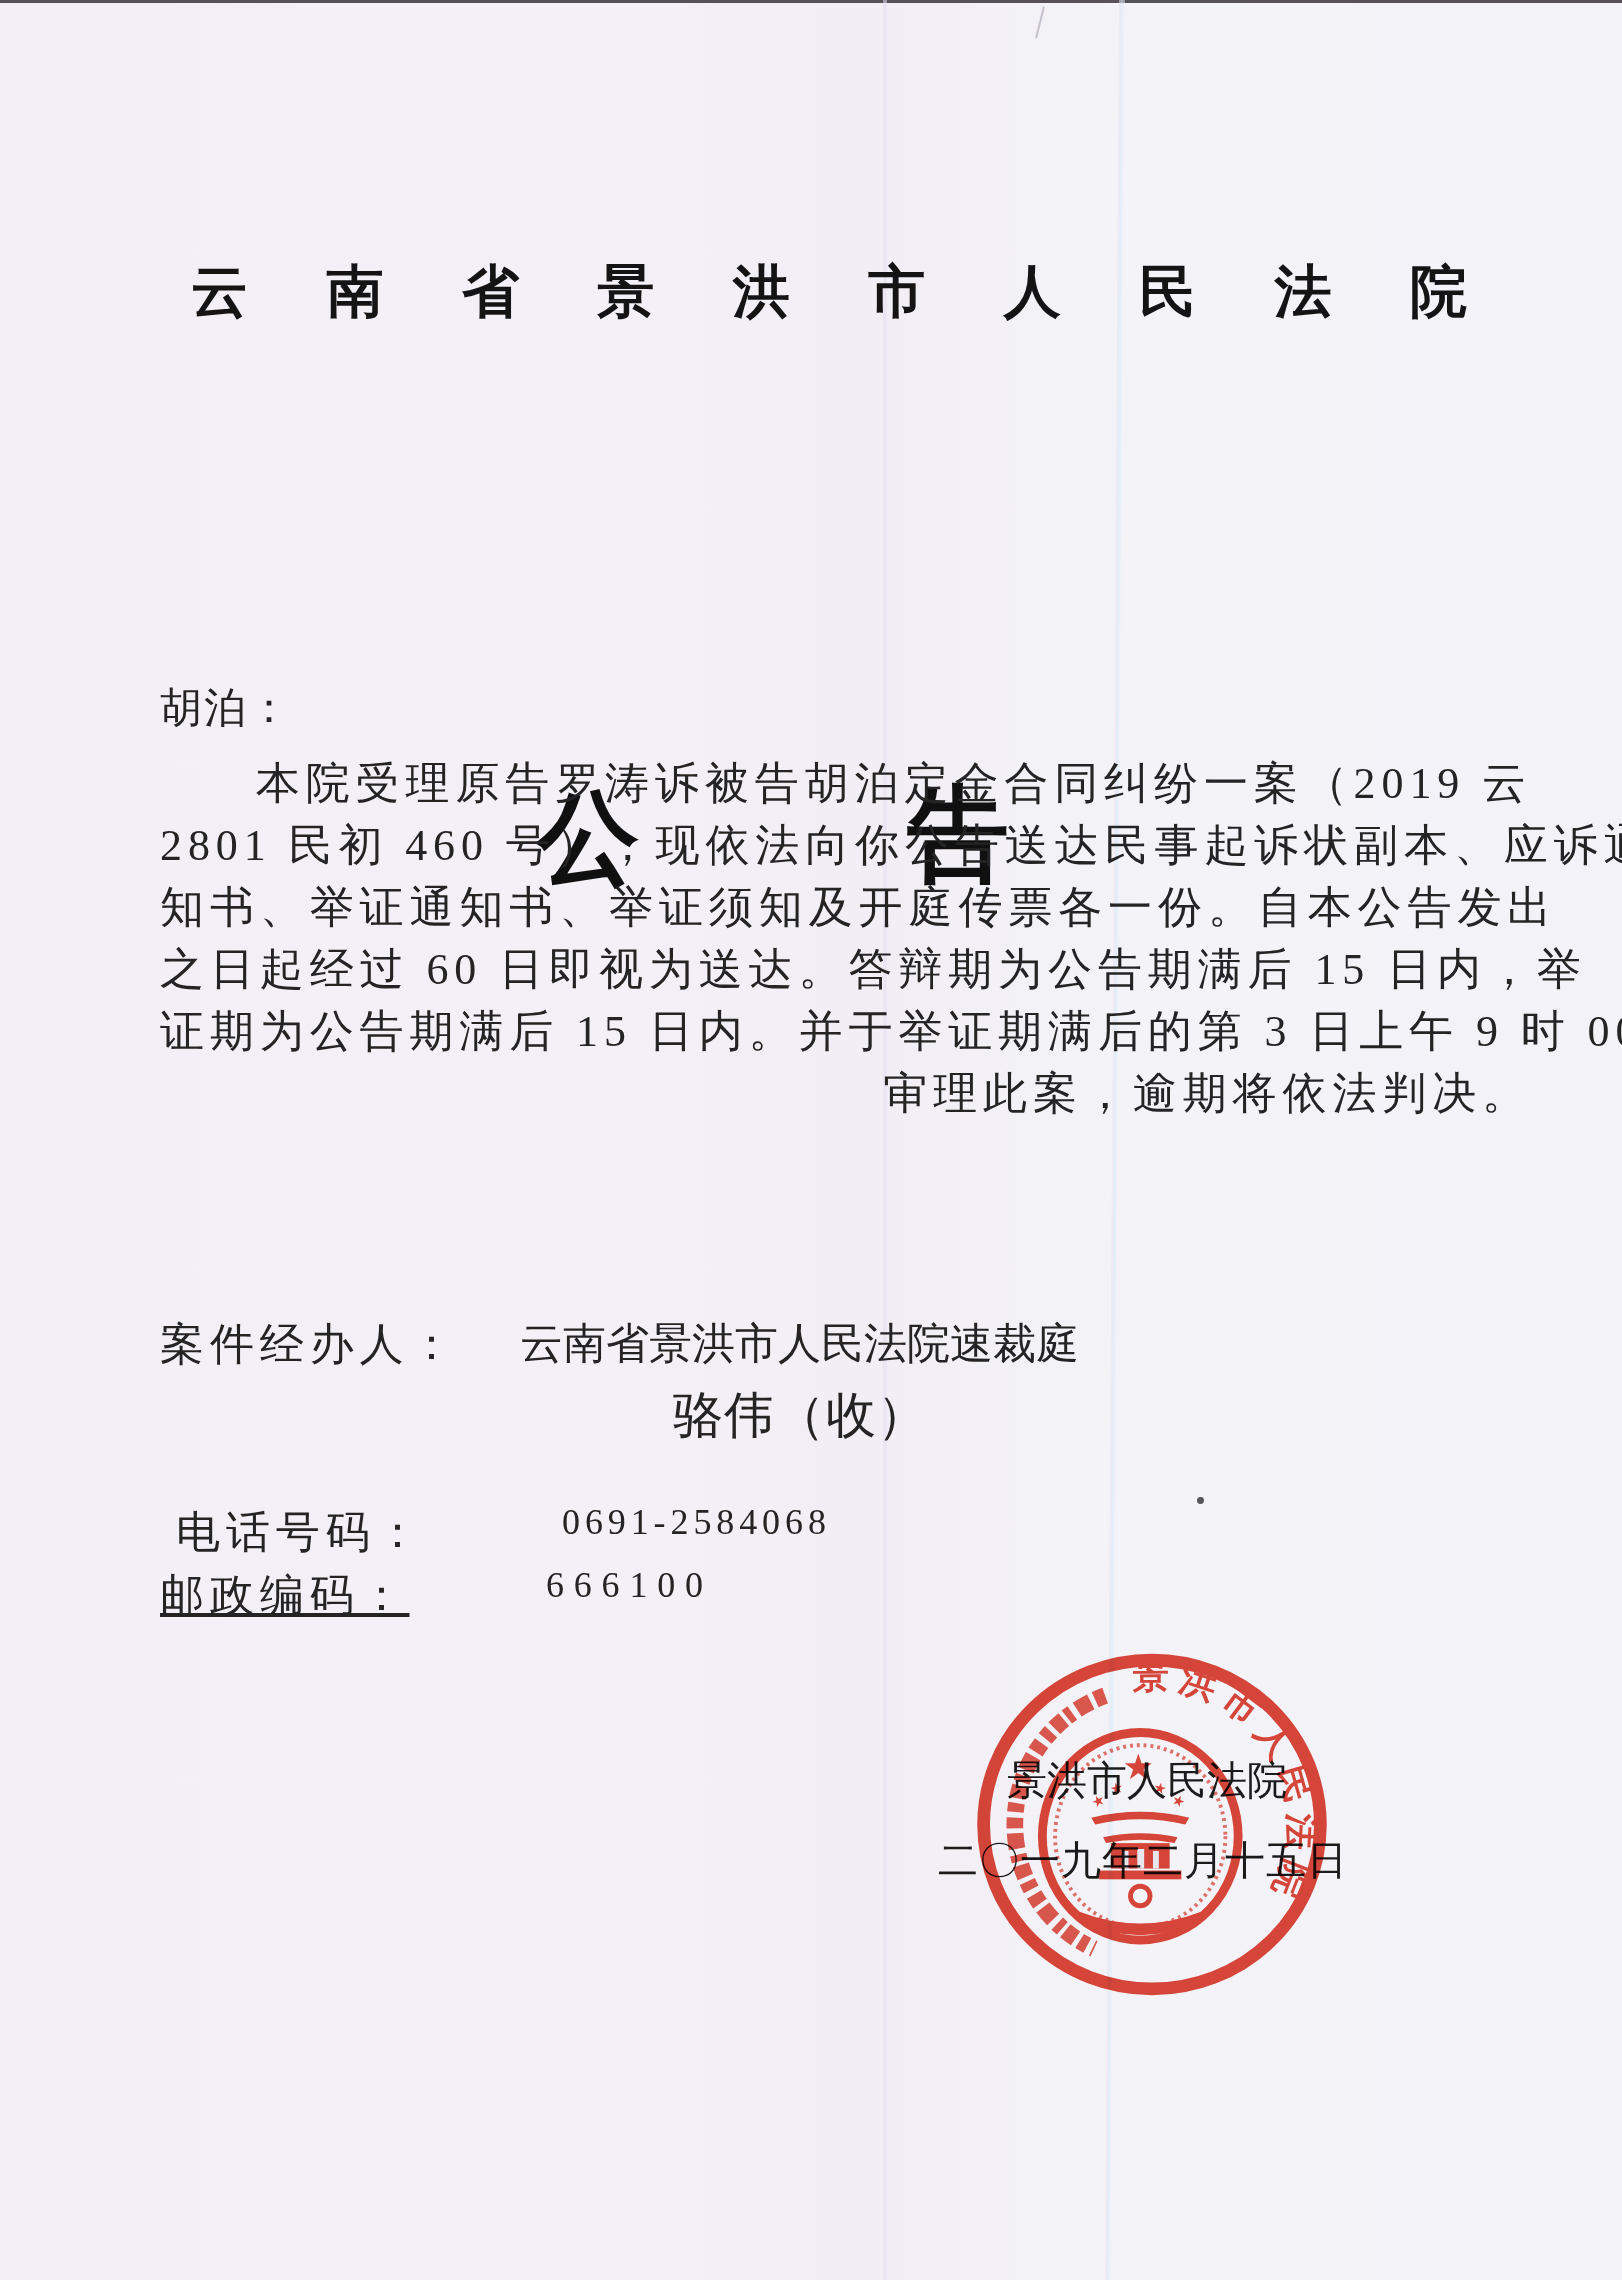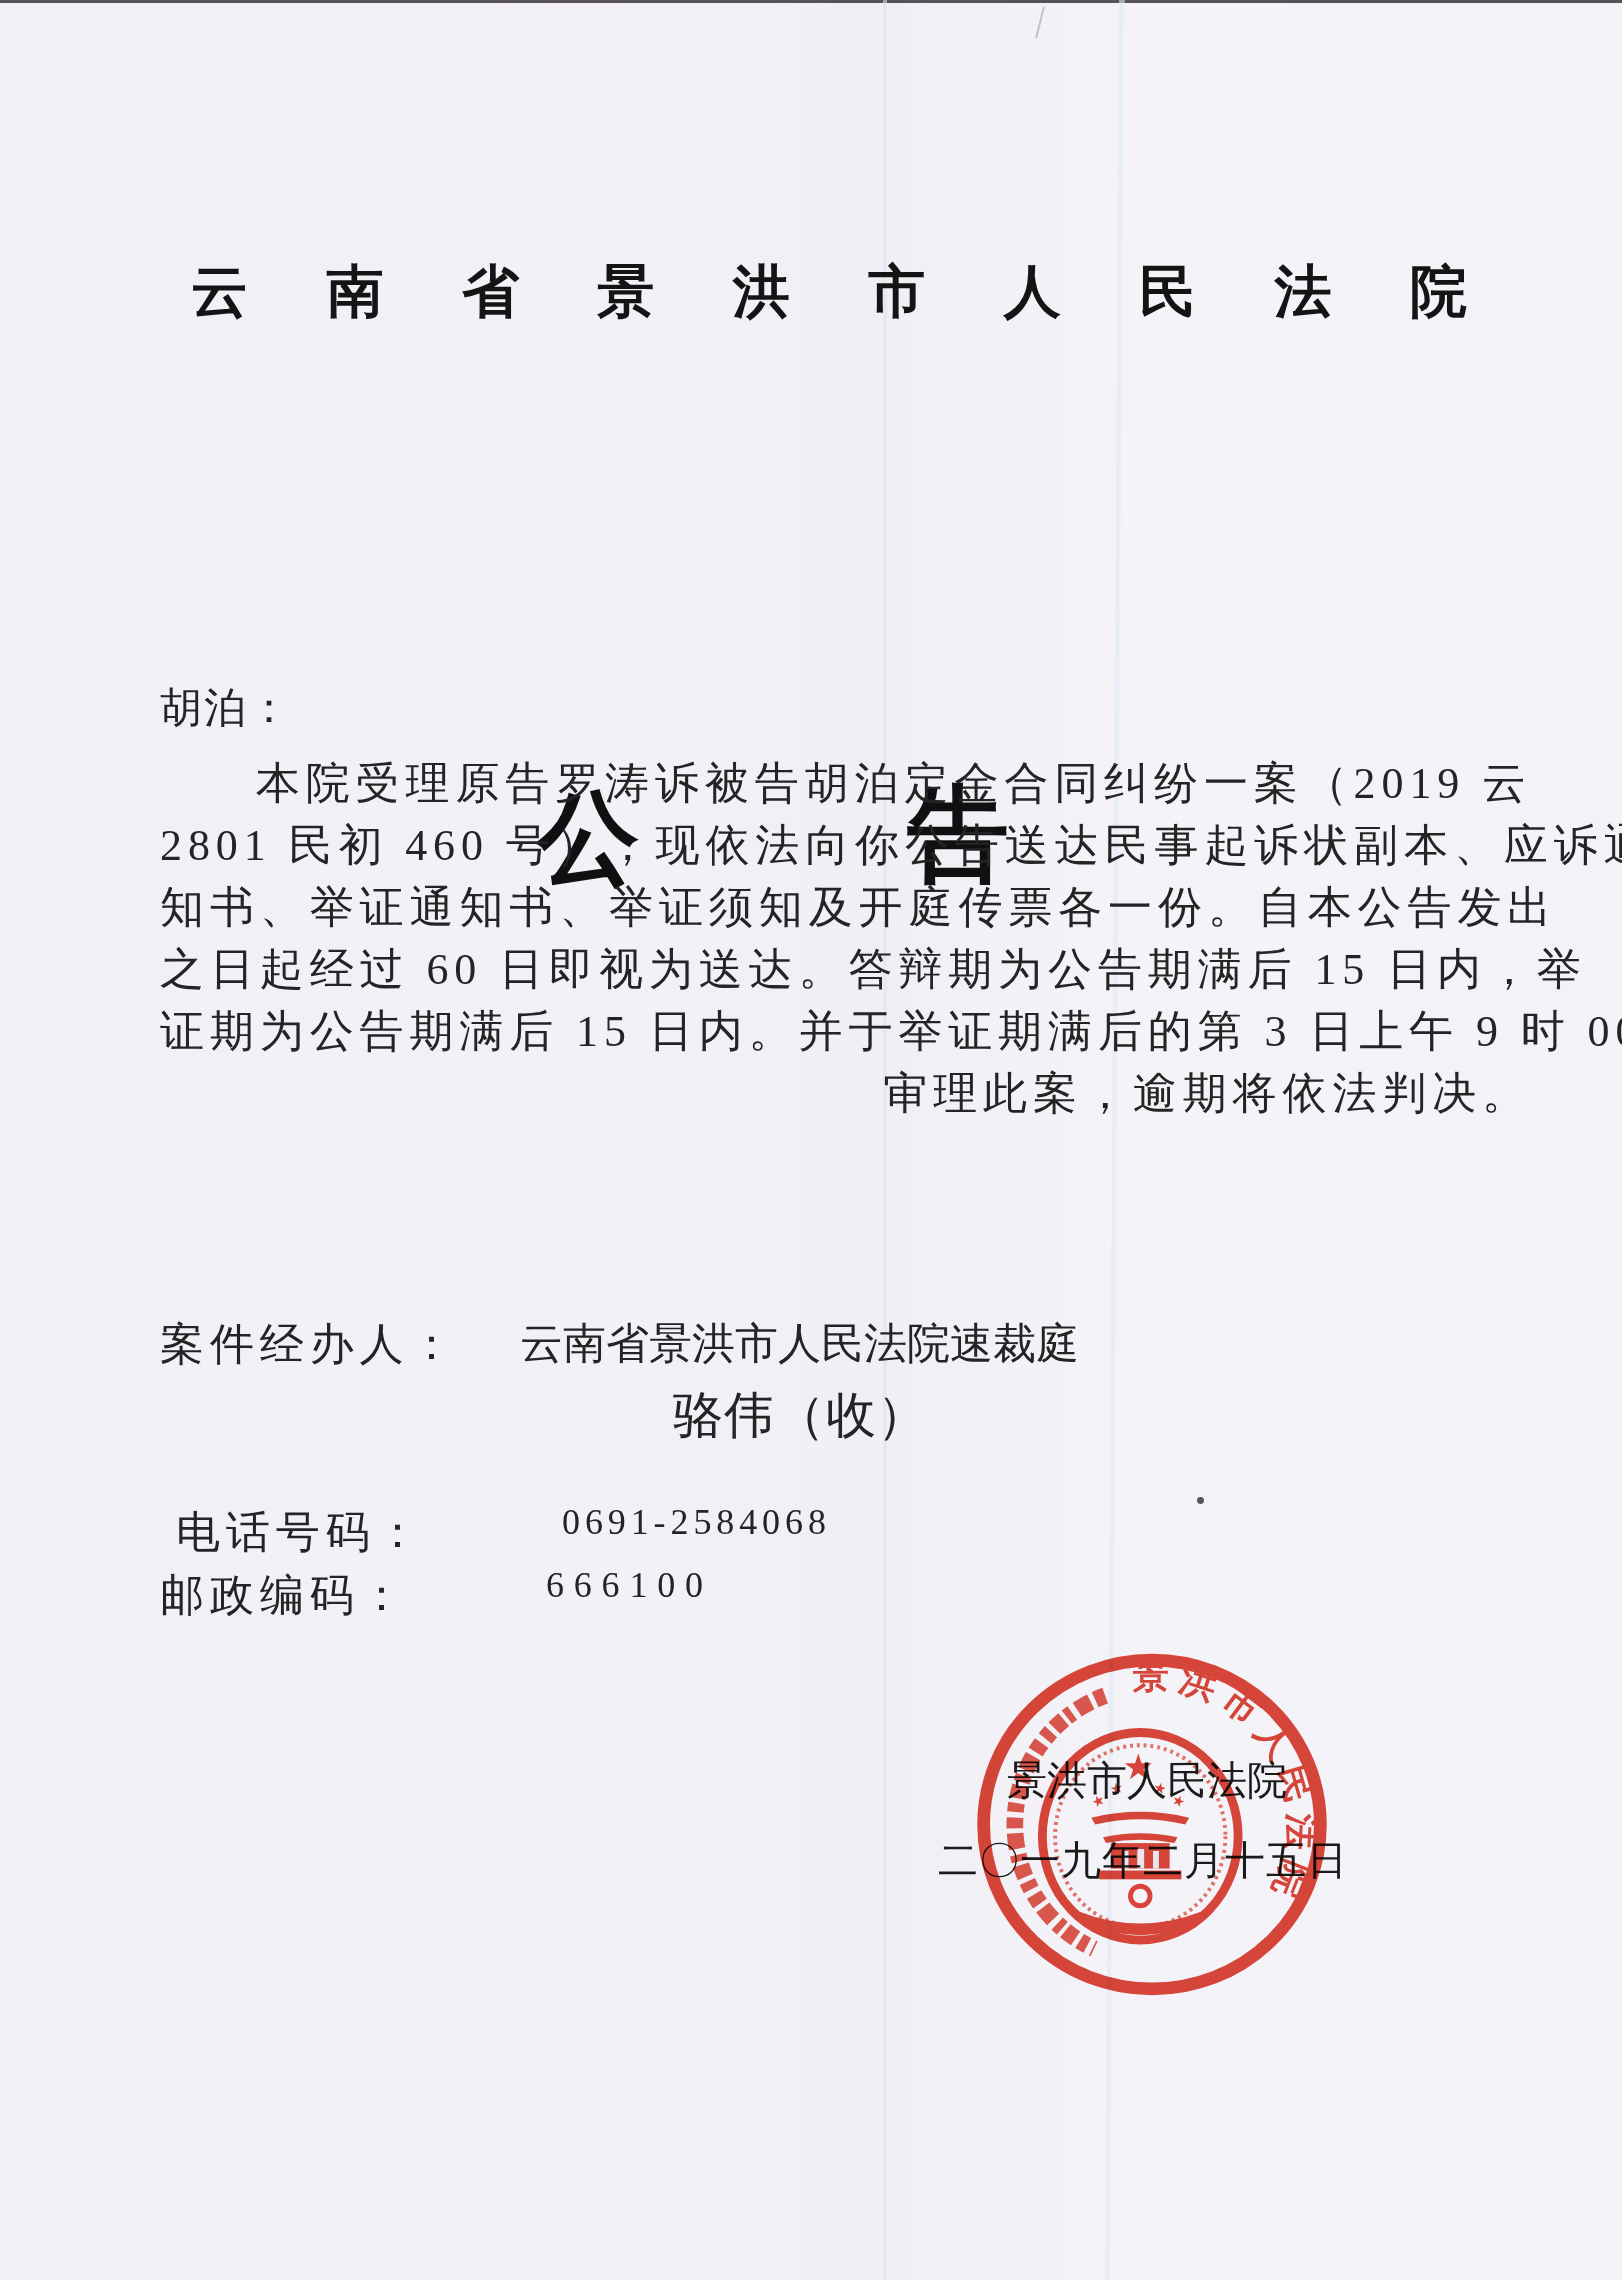--- a/index.html
+++ b/index.html
@@ -39,21 +39,21 @@
   .recipient{position:absolute;left:160px;top:680px;font-size:42px;letter-spacing:2px;color:#242424;}
   .body-par{position:absolute;left:160px;top:753px;width:1372px;color:#242424;text-align:right;}
   .body-line{height:62px;line-height:62px;font-size:44px;letter-spacing:5.9px;white-space:nowrap;}
   .body-line.indent{padding-left:63px;}
   .handler-row{position:absolute;left:160px;top:1315px;font-size:44px;color:#242424;white-space:nowrap;}
   .handler-label{letter-spacing:5.9px;font-family:Liberation Mono, monospace;}
   .handler-value{position:absolute;left:360px;top:0;font-size:43px;letter-spacing:0;}
   .handler-name{position:absolute;left:673px;top:1382px;font-size:50px;letter-spacing:1px;color:#242424;}
   .contact-row{position:absolute;left:160px;font-size:44px;color:#242424;white-space:nowrap;}
   .contact-row.phone{top:1503px;margin-left:16px;}
-  .contact-row.postal{top:1566px;}
+  .contact-row.postal{top:1566px;text-decoration:underline;}
   .contact-label{letter-spacing:5.9px;}
   .contact-value{position:absolute;left:386px;top:-2px;font-size:36px;
     font-family:"Liberation Serif","DejaVu Serif",serif;letter-spacing:4.9px;}
   .contact-value.wide{letter-spacing:9.8px;}
   
   .sig-court{position:absolute;left:1007px;top:1753px;font-size:40px;color:#1c1c1c;
     letter-spacing:0;z-index:6;mix-blend-mode:multiply;}
   .sig-date{position:absolute;left:938px;top:1833px;font-size:40px;color:#1c1c1c;
     letter-spacing:1px;z-index:6;mix-blend-mode:multiply;}
   

